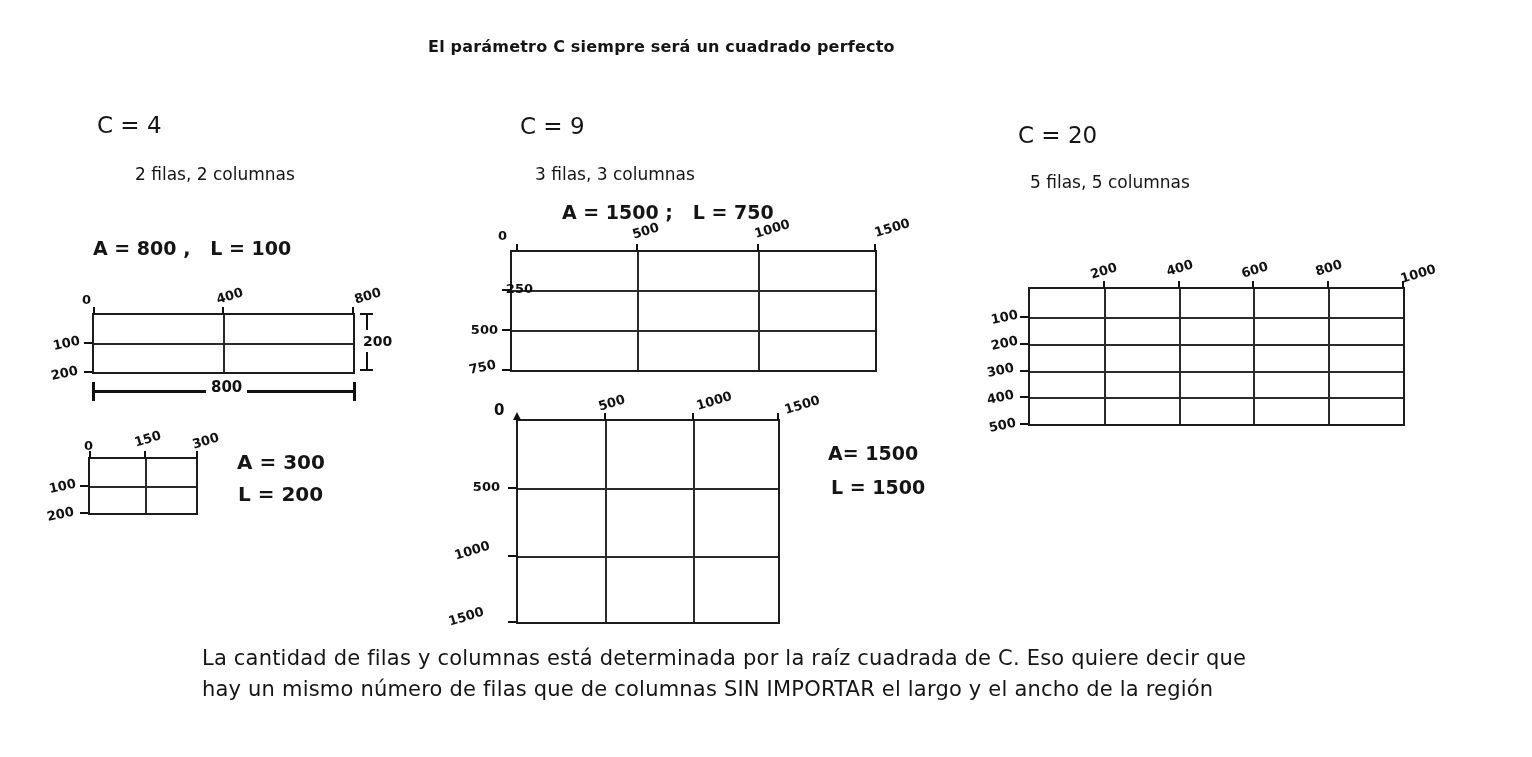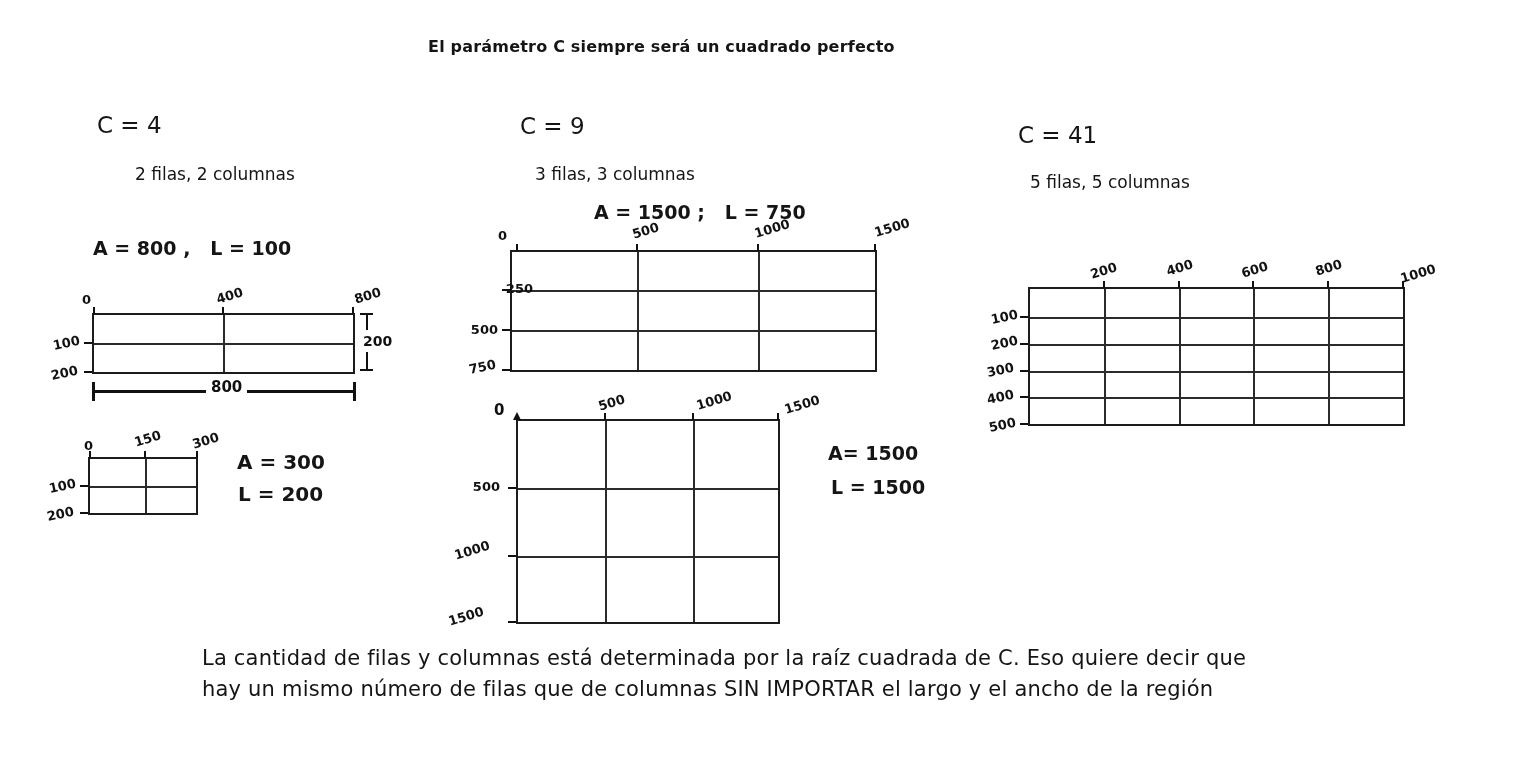--- a/index.html
+++ b/index.html
@@ -77,21 +77,21 @@
     <span class="num rot" style="left:44px;top:-28px;">150</span>
     <span class="num rot" style="left:102px;top:-26px;">300</span>
     <span class="num numr rotl" style="left:-48px;top:20px;">100</span>
     <span class="num numr rotl" style="left:-50px;top:48px;">200</span>
   </div>
   <div class="txt side-label" style="left:237px;top:450px;font-size:20px;">A = 300</div>
   <div class="txt side-label" style="left:238px;top:482px;font-size:20px;">L = 200</div>
 
   <div class="txt c-label" style="left:520px;top:113px;">C = 9</div>
   <div class="txt filas" style="left:535px;top:164px;">3 filas, 3 columnas</div>
-  <div class="txt params" style="left:594px;top:201px;">A = 1500 ;   L = 750</div>
+  <div class="txt params" style="left:562px;top:201px;">A = 1500 ;   L = 750</div>
 
   <div class="grid" style="left:510px;top:250px;width:367px;height:122px;">
     <div class="vline" style="left:125px;"></div>
     <div class="vline" style="left:246px;"></div>
     <div class="hline" style="top:38px;"></div>
     <div class="hline" style="top:78px;"></div>
     <div class="tickv" style="left:4px;"></div>
     <div class="tickv" style="left:124px;"></div>
     <div class="tickv" style="left:245px;"></div>
     <div class="tickv" style="left:362px;"></div>
@@ -123,21 +123,21 @@
     <span class="num rot" style="left:80px;top:-26px;">500</span>
     <span class="num rot" style="left:178px;top:-28px;">1000</span>
     <span class="num rot" style="left:266px;top:-24px;">1500</span>
     <span class="num numr" style="left:-52px;top:58px;">500</span>
     <span class="num numr rot" style="left:-64px;top:122px;">1000</span>
     <span class="num numr rot" style="left:-70px;top:188px;">1500</span>
   </div>
   <div class="txt side-label" style="left:828px;top:442px;">A= 1500</div>
   <div class="txt side-label" style="left:831px;top:476px;">L = 1500</div>
 
-  <div class="txt c-label" style="left:1018px;top:122px;">C = 41</div>
+  <div class="txt c-label" style="left:1018px;top:122px;">C = 20</div>
   <div class="txt filas" style="left:1030px;top:172px;">5 filas, 5 columnas</div>
 
   <div class="grid" style="left:1028px;top:287px;width:377px;height:139px;">
     <div class="vline" style="left:74px;"></div>
     <div class="vline" style="left:149px;"></div>
     <div class="vline" style="left:223px;"></div>
     <div class="vline" style="left:298px;"></div>
     <div class="hline" style="top:28px;"></div>
     <div class="hline" style="top:55px;"></div>
     <div class="hline" style="top:82px;"></div>

